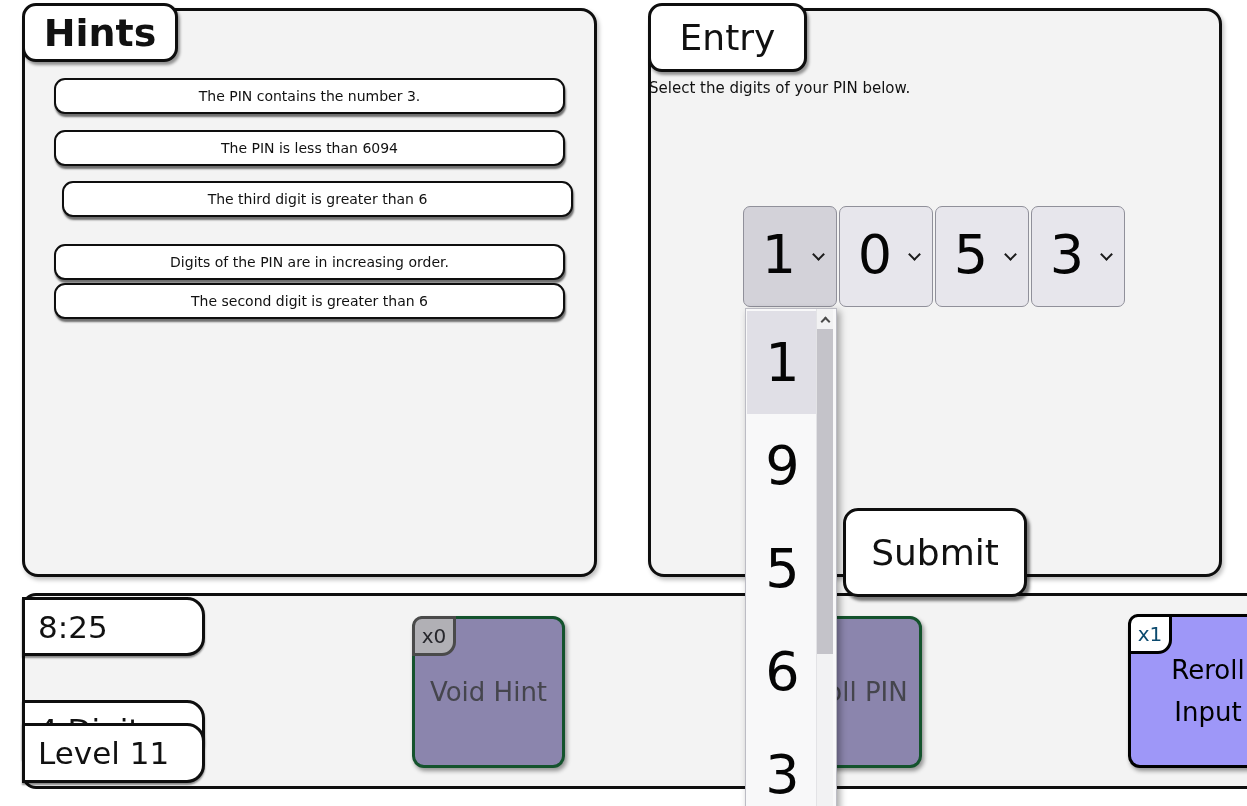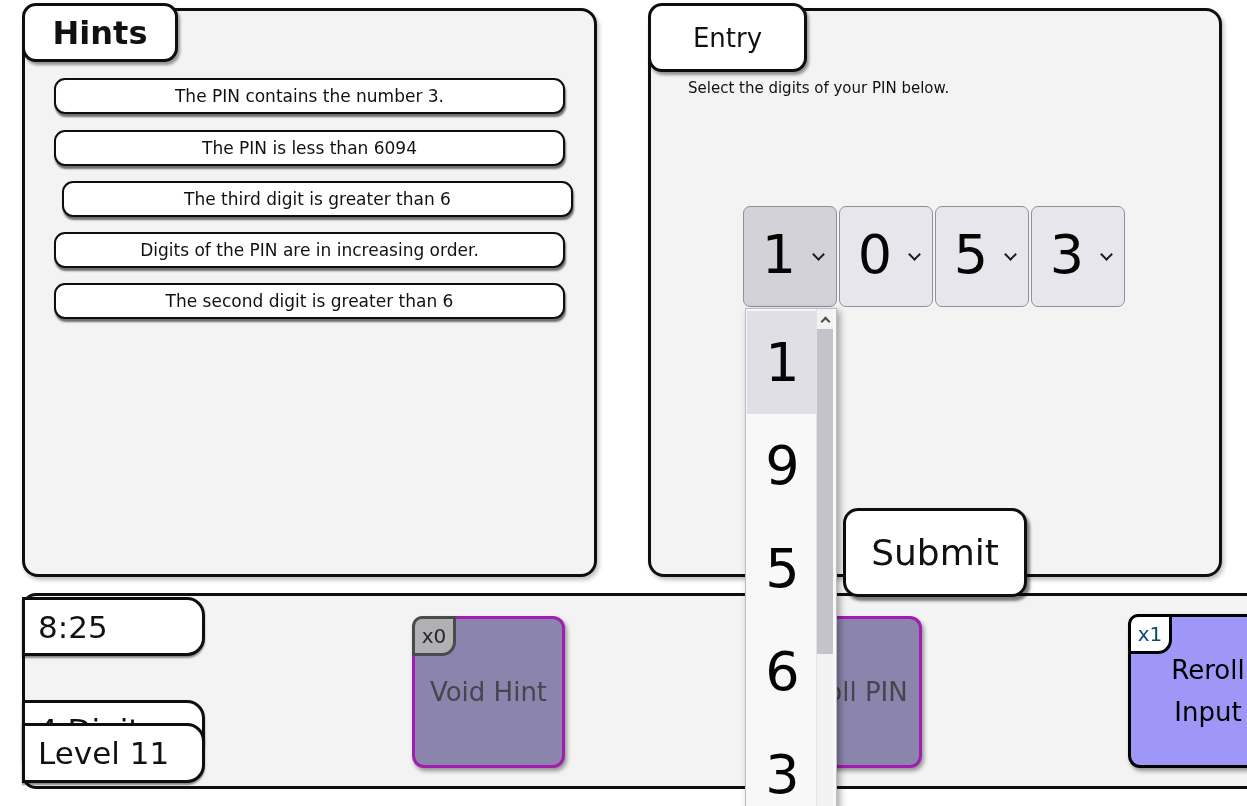--- a/index.html
+++ b/index.html
@@ -17,35 +17,35 @@
     box-shadow:2px 3px 4px rgba(0,0,0,0.25);
   }
   #hints-panel { left:22px; top:8px;  width:575px; height:569px; }
   #entry-panel { left:648px; top:8px; width:574px; height:569px; }
   .tab {
     position:absolute; background:#fff;
     border:3px solid #0e0e0e; border-radius:14px;
     display:flex; align-items:center; justify-content:center;
     box-shadow:2px 3px 3px rgba(0,0,0,0.4); z-index:4;
   }
-  #hints-tab { left:22px;  top:3px; width:156px; height:59px; font-size:32px; font-weight:bold; }
-  #entry-tab { left:648px; top:3px; width:159px; height:69px; font-size:26px; }
+  #hints-tab { left:22px;  top:3px; width:156px; height:59px; font-size:38px; font-weight:bold; }
+  #entry-tab { left:648px; top:3px; width:159px; height:69px; font-size:36px; }
 
   
   .hint-box {
     position:absolute; left:54px; width:511px; height:36px;
     background:#fff; border:2px solid #0e0e0e; border-radius:11px;
     display:flex; align-items:center; justify-content:center;
-    font-size:17px; box-shadow:1px 3px 2px rgba(0,0,0,0.55); z-index:2;
+    font-size:14px; box-shadow:1px 3px 2px rgba(0,0,0,0.55); z-index:2;
   }
   #hint-0 { top:78px; }  #hint-1 { top:130px; } #hint-2 { top:181px;margin-left:8px; }
-  #hint-3 { top:232px; } #hint-4 { top:283px; }
-
-  
-  #instruction { position:absolute; left:649px; top:79px; font-size:15px; z-index:5;margin-left:39px; }
+  #hint-3 { top:244px; } #hint-4 { top:283px; }
+
+  
+  #instruction { position:absolute; left:649px; top:79px; font-size:15px; z-index:5; }
 
   .pin-select {
     position:absolute; top:206px; width:94px; height:101px;
     background:var(--select_bg); border:1px solid #90909a; border-radius:7px;
     display:flex; align-items:center; cursor:default; z-index:5;
   }
   .pin-select.open { background:var(--select_focused_bg); }
   #sel-0 { left:743px; } #sel-1 { left:839px; } #sel-2 { left:935px; } #sel-3 { left:1031px; }
   .pin-select .val { flex:1; text-align:center; font-size:54px; color:#050505; padding-bottom:4px; }
   .chev {
@@ -108,21 +108,21 @@
   #stat-digits{ top:660px; height:59px;margin-top:40px; }
   #stat-level { top:723px; height:60px; }
 
   .game-btn {
     position:absolute; border-radius:12px;
     display:flex; align-items:center; justify-content:center;
     cursor:pointer; z-index:2;
     box-shadow:2px 3px 4px rgba(0,0,0,0.4);
   }
   .muted {
-    background:var(--muted_purple); border:3px solid #a21caf;
+    background:var(--muted_purple); border:3px solid #14532d;
     color:#45454d; font-size:26px;
   }
   #void-hint-btn  { left:412px; top:616px; width:153px; height:152px; }
   #reroll-pin-btn { left:769px; top:616px; width:153px; height:152px; }
   #reroll-input-btn {
     left:1128px; top:614px; width:160px; height:154px;
     background:var(--bright_purple); border:3px solid #000;
     color:#000; font-size:26px; line-height:42px;
     flex-direction:column;
   }

